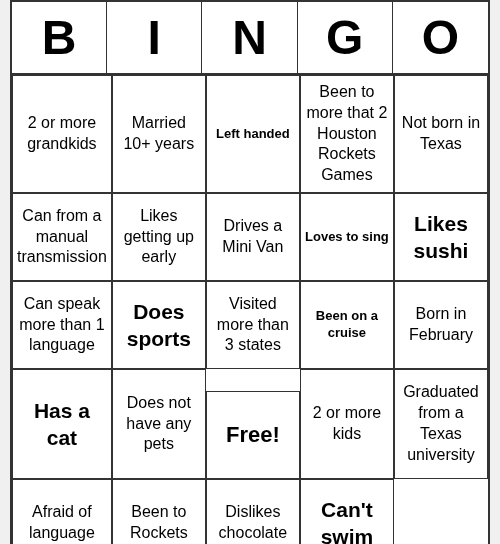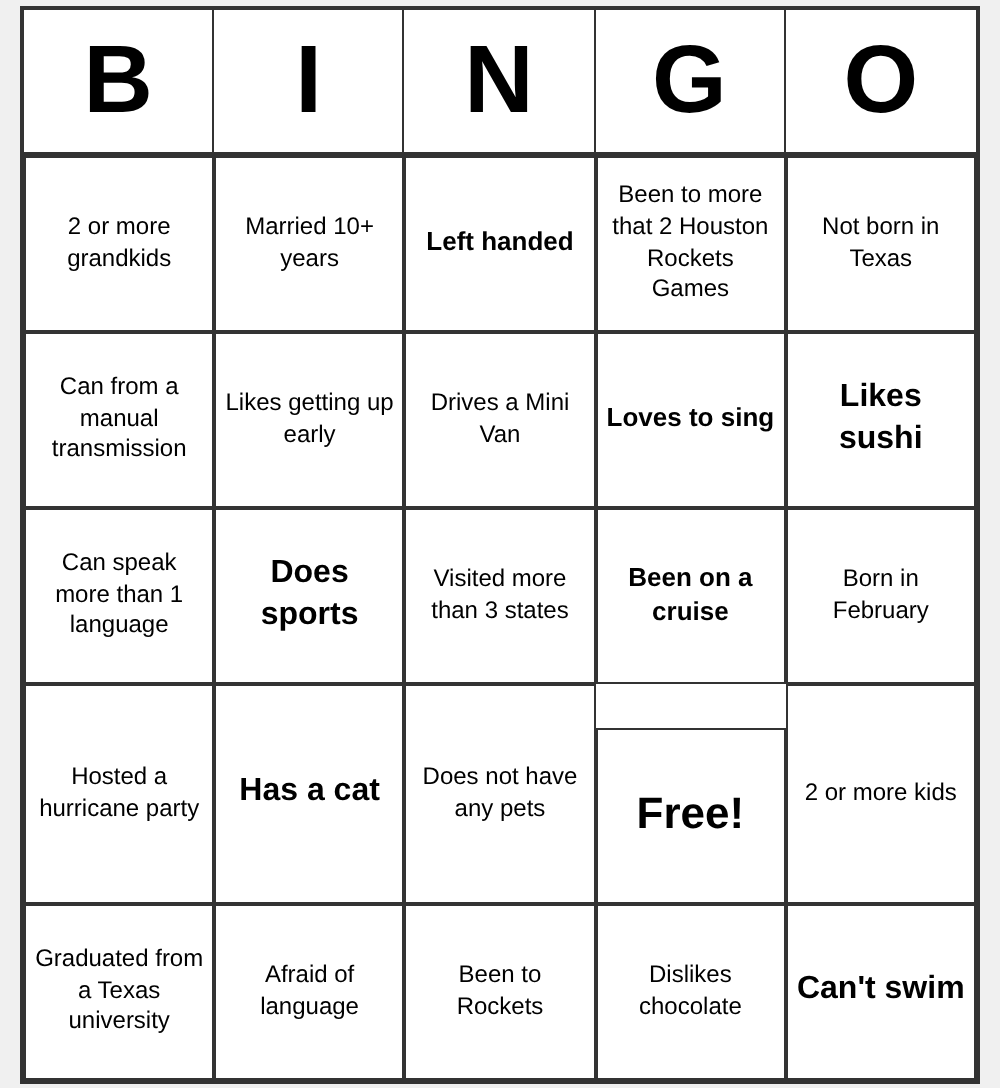--- a/index.html
+++ b/index.html
@@ -34,25 +34,25 @@
       grid-template-columns: repeat(5, 1fr);
     }
     .bingo-cell {
       border: 1px solid #333;
       min-height: 88px;
       display: flex;
       align-items: center;
       justify-content: center;
       text-align: center;
       padding: 6px 4px;
-      font-size: 12px;
+      font-size: 16px;
       line-height: 1.3;
     }
     .bingo-cell.large-text {
-      font-size: 16px;
+      font-size: 21px;
       font-weight: bold;
     }
     .bingo-cell.medium-text {
       font-size: 13px;
       font-weight: bold;
     }
     .bingo-cell.free {
       font-size: 22px;
       font-weight: bold;
       margin-top: 22px;
@@ -78,21 +78,20 @@
       <div class="bingo-cell">Can from a manual transmission</div>
       <div class="bingo-cell">Likes getting up early</div>
       <div class="bingo-cell">Drives a Mini Van</div>
       <div class="bingo-cell medium-text">Loves to sing</div>
       <div class="bingo-cell large-text">Likes sushi</div>
       <div class="bingo-cell">Can speak more than 1 language</div>
       <div class="bingo-cell large-text">Does sports</div>
       <div class="bingo-cell">Visited more than 3 states</div>
       <div class="bingo-cell medium-text">Been on a cruise</div>
       <div class="bingo-cell">Born in February</div>
-      <div class="bingo-cell">Hosted a hurricane party</div>
       <div class="bingo-cell large-text">Has a cat</div>
       <div class="bingo-cell">Does not have any pets</div>
       <div class="bingo-cell free">Free!</div>
       <div class="bingo-cell">2 or more kids</div>
       <div class="bingo-cell">Graduated from a Texas university</div>
       <div class="bingo-cell">Afraid of language</div>
       <div class="bingo-cell">Been to Rockets</div>
       <div class="bingo-cell">Dislikes chocolate</div>
       <div class="bingo-cell large-text">Can't swim</div>
     </div>

